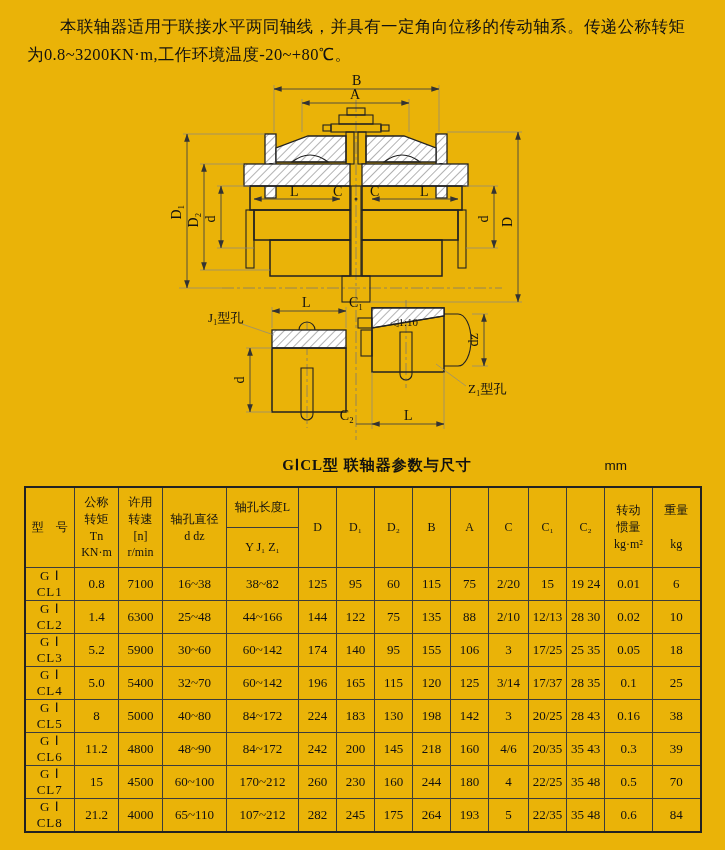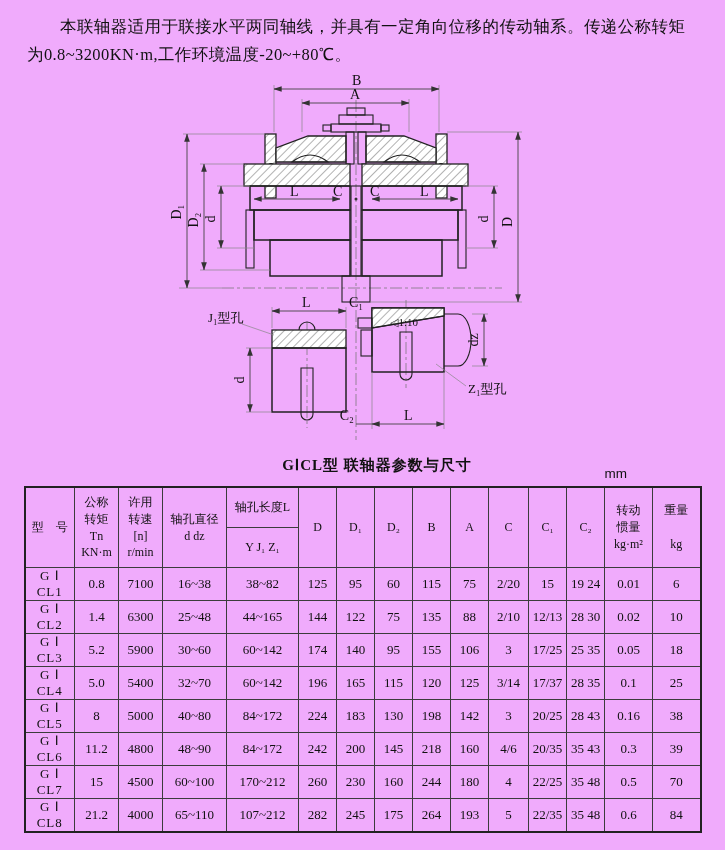--- a/index.html
+++ b/index.html
@@ -1,25 +1,25 @@
 <!DOCTYPE html>
 <html><head>
 <meta charset="utf-8">
 <style>
   html,body{margin:0;padding:0;background:#fff;}
   body{width:725px;font-family:"Liberation Serif",serif;color:#111;}
-  .page{width:725px;height:850px;background:#f0abfc;position:relative;overflow:hidden;}
+  .page{width:725px;height:850px;background:#eab308;position:relative;overflow:hidden;}
   .intro{margin:0;padding:13px 27px 0 27px;font-size:16.5px;line-height:1.68;
          text-indent:2em;letter-spacing:.4px;}
   .figure{height:382px;margin-top:4px;position:relative;}
   .figure svg{display:block;margin-left:84px;}
   .caption-row{position:relative;height:26px;margin-top:2px;}
   .caption{position:absolute;left:0;right:14px;text-align:center;font-weight:bold;
            font-size:15px;letter-spacing:1px;padding-left:43px;}
-  .unit{position:absolute;right:98px;top:10px;font-size:13.5px;
+  .unit{position:absolute;right:98px;top:2px;font-size:13.5px;
         font-family:"Liberation Sans",sans-serif;}
   table.params{border-collapse:collapse;table-layout:fixed;width:676px;
         margin:4px auto 0 auto;border:2px solid #222;}
   .params th,.params td{border:1px solid #3c3c3c;text-align:center;vertical-align:middle;
         padding:0;overflow:hidden;}
   .params th{font-weight:normal;font-size:12px;line-height:1.4;white-space:pre-line;}
   .params td{font-size:13px;height:32px;}
   .params thead tr{height:40px;}
   td.model-cell{letter-spacing:1px;}
   
@@ -249,21 +249,21 @@
           <td>15</td>
           <td>19 24</td>
           <td>0.01</td>
           <td>6</td>
         </tr>
         <tr>
           <td class="model-cell">G Ⅰ CL2</td>
           <td>1.4</td>
           <td>6300</td>
           <td>25~48</td>
-          <td>44~165</td>
+          <td>44~166</td>
           <td>144</td>
           <td>122</td>
           <td>75</td>
           <td>135</td>
           <td>88</td>
           <td>2/10</td>
           <td>12/13</td>
           <td>28 30</td>
           <td>0.02</td>
           <td>10</td>

